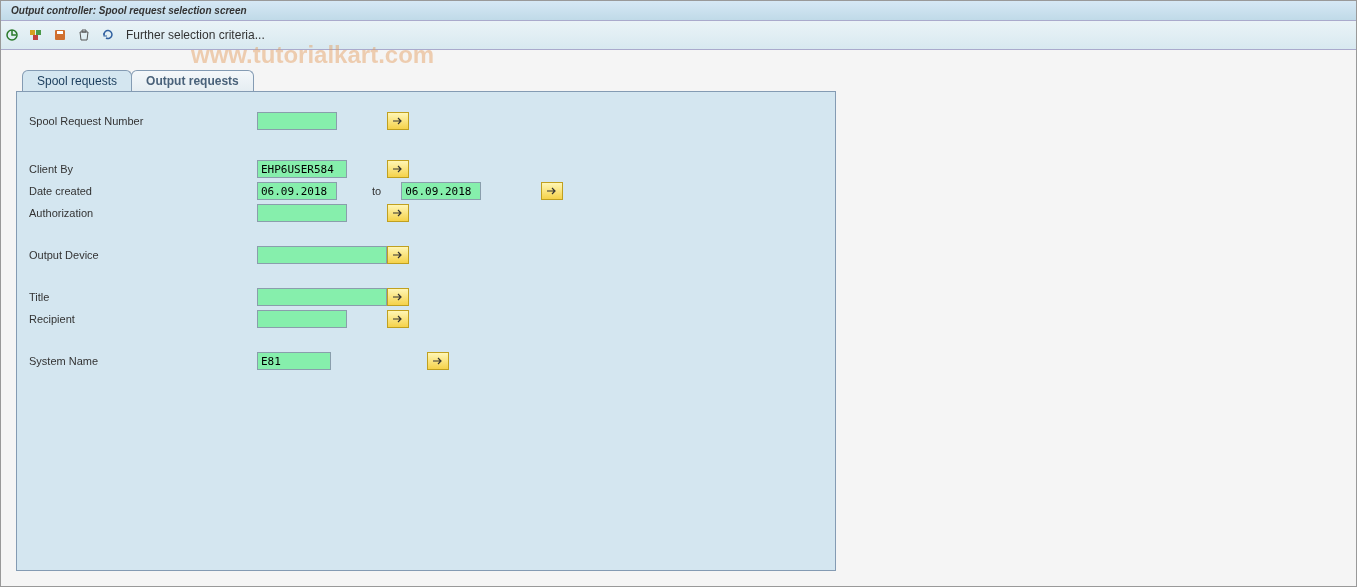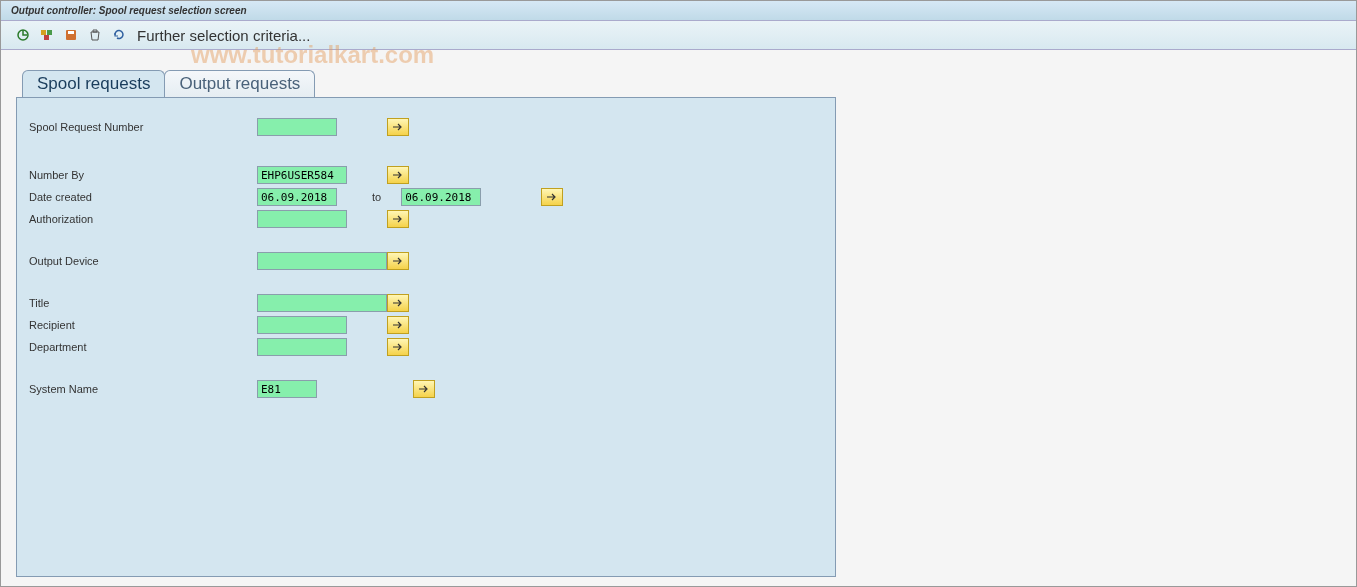--- a/index.html
+++ b/index.html
@@ -15,25 +15,25 @@
       border-bottom: 1px solid #aac;
       padding: 4px 10px;
       font-weight: bold;
       font-style: italic;
       font-size: 10px;
       color: #333;
     }
     .toolbar {
       background: linear-gradient(#eaf3f7, #d8e9f0);
       border-bottom: 1px solid #aac;
-      padding: 4px 12px;
+      padding: 4px 1px;
       display: flex;
       align-items: center;
       gap: 4px;
-      font-size: 15px;
+      font-size: 12px;
       color: #333;
     }
     .tool-btn {
       width: 20px;
       height: 20px;
       display: inline-flex;
       align-items: center;
       justify-content: center;
       cursor: pointer;
     }
@@ -56,31 +56,31 @@
       display: flex;
       gap: 0;
       margin-left: 6px;
     }
     .tab {
       background: linear-gradient(#e8f3fa, #cde1ec);
       border: 1px solid #849bb3;
       border-bottom: none;
       border-radius: 6px 6px 0 0;
       padding: 3px 14px;
-      font-size: 17px;
+      font-size: 12px;
       color: #1a3d5c;
       cursor: pointer;
       margin-right: -1px;
       position: relative;
     }
     .tab.active {
       background: #d4e6f0;
       z-index: 2;
     }
-    .tab.inactive { background: linear-gradient(#f4f7fa,#e5edf2); color:#4a627a; }
+    .tab.inactive { background: linear-gradient(#f4f7fa,#e5edf2); color:#4a627a;font-weight:bold; }
     .panel {
       border: 1px solid #849bb3;
       background: #d4e6f0;
       width: 820px;
       height: 480px;
       padding: 18px 10px;
       font-size: 11px;
       color: #333;
     }
     .form-row {
@@ -94,21 +94,21 @@
       padding-left: 2px;
     }
     .form-input {
       border: 1px solid #8a9eac;
       background: #86efac;
       height: 18px;
       font-size: 11px;
       padding: 0 3px;
       font-family: monospace;
     }
-    .inp-sm { width: 60px; }
+    .inp-sm { width: 74px; }
     .inp-md { width: 90px; }
     .arrow-btn {
       margin-left: 40px;
       width: 22px;
       height: 18px;
       background: linear-gradient(#fff6b5, #f5d24a);
       border: 1px solid #c0a020;
       display: inline-flex;
       align-items: center;
       justify-content: center;
@@ -181,21 +181,21 @@
       <span class="arrow-btn" style="margin-left:50px">
         <svg width="12" height="10" viewBox="0 0 12 10">
             <path d="M1 5 L8 5 M6 2 L9 5 L6 8" stroke="#333" stroke-width="1.2" fill="none"></path>
           </svg>
       </span>
     </div>
 
     <div class="gap-lg"></div>
 
     <div class="form-row">
-      <span class="form-label">Number By</span>
+      <span class="form-label">Client By</span>
       <input class="form-input inp-md" value="EHP6USER584" style="">
       <span class="arrow-btn">
         <svg width="12" height="10" viewBox="0 0 12 10">
             <path d="M1 5 L8 5 M6 2 L9 5 L6 8" stroke="#333" stroke-width="1.2" fill="none"></path>
           </svg>
       </span>
     </div>
 
     <div class="form-row">
       <span class="form-label">Date created</span>
@@ -247,29 +247,20 @@
     <div class="form-row">
       <span class="form-label">Recipient</span>
       <input class="form-input inp-md" value="" style="">
       <span class="arrow-btn">
         <svg width="12" height="10" viewBox="0 0 12 10">
             <path d="M1 5 L8 5 M6 2 L9 5 L6 8" stroke="#333" stroke-width="1.2" fill="none"></path>
           </svg>
       </span>
     </div>
 
-    <div class="form-row">
-      <span class="form-label">Department</span>
-      <input class="form-input inp-md" value="" style="">
-      <span class="arrow-btn">
-        <svg width="12" height="10" viewBox="0 0 12 10">
-            <path d="M1 5 L8 5 M6 2 L9 5 L6 8" stroke="#333" stroke-width="1.2" fill="none"></path>
-          </svg>
-      </span>
-    </div>
 
     <div class="gap-md"></div>
 
     <div class="form-row">
       <span class="form-label">System Name</span>
       <input class="form-input inp-sm" value="E81" style="">
       <span class="arrow-btn" style="margin-left:96px">
         <svg width="12" height="10" viewBox="0 0 12 10">
             <path d="M1 5 L8 5 M6 2 L9 5 L6 8" stroke="#333" stroke-width="1.2" fill="none"></path>
           </svg>

